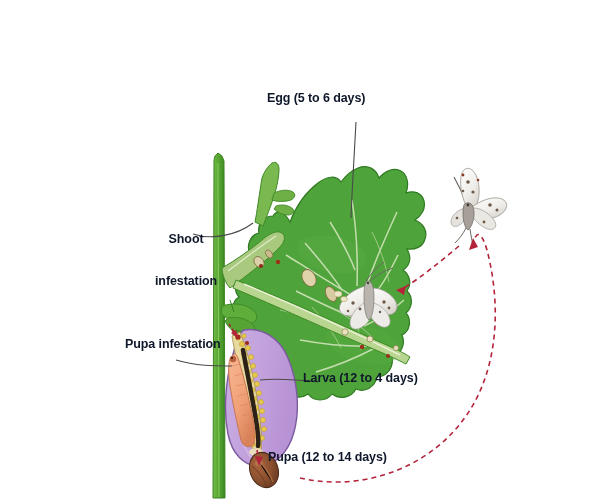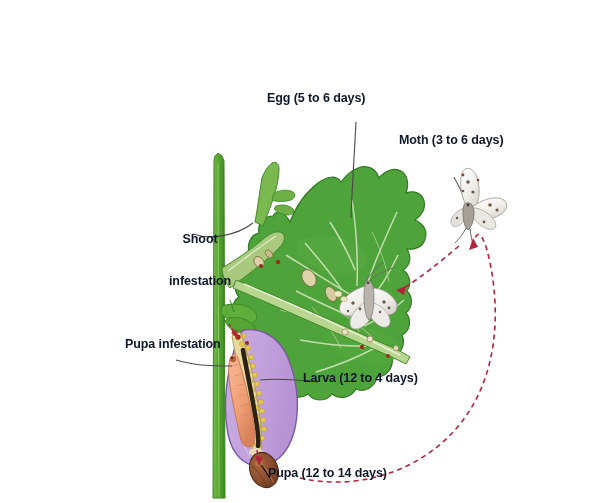--- a/index.html
+++ b/index.html
@@ -30,24 +30,24 @@
     font-family: "Liberation Sans", sans-serif;
     font-weight: bold;
     color: #0f172a;
     font-size: 12.5px;
     line-height: 14px;
     white-space: pre;
     letter-spacing: -0.1px;
   }
   #label-egg      { left: 267px; top: 91px;  }
   #label-moth     { left: 399px; top: 133px; }
-  #label-shoot    { left: 155px; top: 204px; text-align: center; margin-left: 14px; }
+  #label-shoot    { left: 155px; top: 204px; text-align: center; }
   #label-fruit    { left: 125px; top: 337px; }
   #label-larva    { left: 303px; top: 371px; }
-  #label-pupa     { left: 268px; top: 450px; margin-top: 16px; }
+  #label-pupa     { left: 268px; top: 450px; }
 </style>
 </head>
 <body>
 
 <div id="stage">
 
   <svg id="diagram-svg" viewBox="0 0 616 503" xmlns="http://www.w3.org/2000/svg">
     <defs>
       <linearGradient id="stemGrad" x1="0" y1="0" x2="1" y2="0">
         <stop offset="0%" stop-color="#74bd4c"></stop>
@@ -359,21 +359,20 @@
     </g>
 
     <g>
       <path d="M229,324 L237,336" stroke="#b3233a" stroke-width="1.4" stroke-dasharray="3,2.5" fill="none"></path>
       <polygon points="239,339 231,333 236,330" fill="#b3233a"></polygon>
     </g>
   </svg>
 
   <div class="lbl" id="label-egg">Egg (5 to 6 days)</div>
 
-  <div class="lbl" id="label-moth">Moth (3 to 6 days)</div>
 
   <div class="lbl" id="label-shoot">
     <div>Shoot</div>
     <div>infestation</div>
   </div>
 
   <div class="lbl" id="label-fruit">Pupa infestation</div>
 
   <div class="lbl" id="label-larva">Larva (12 to 4 days)</div>
 

